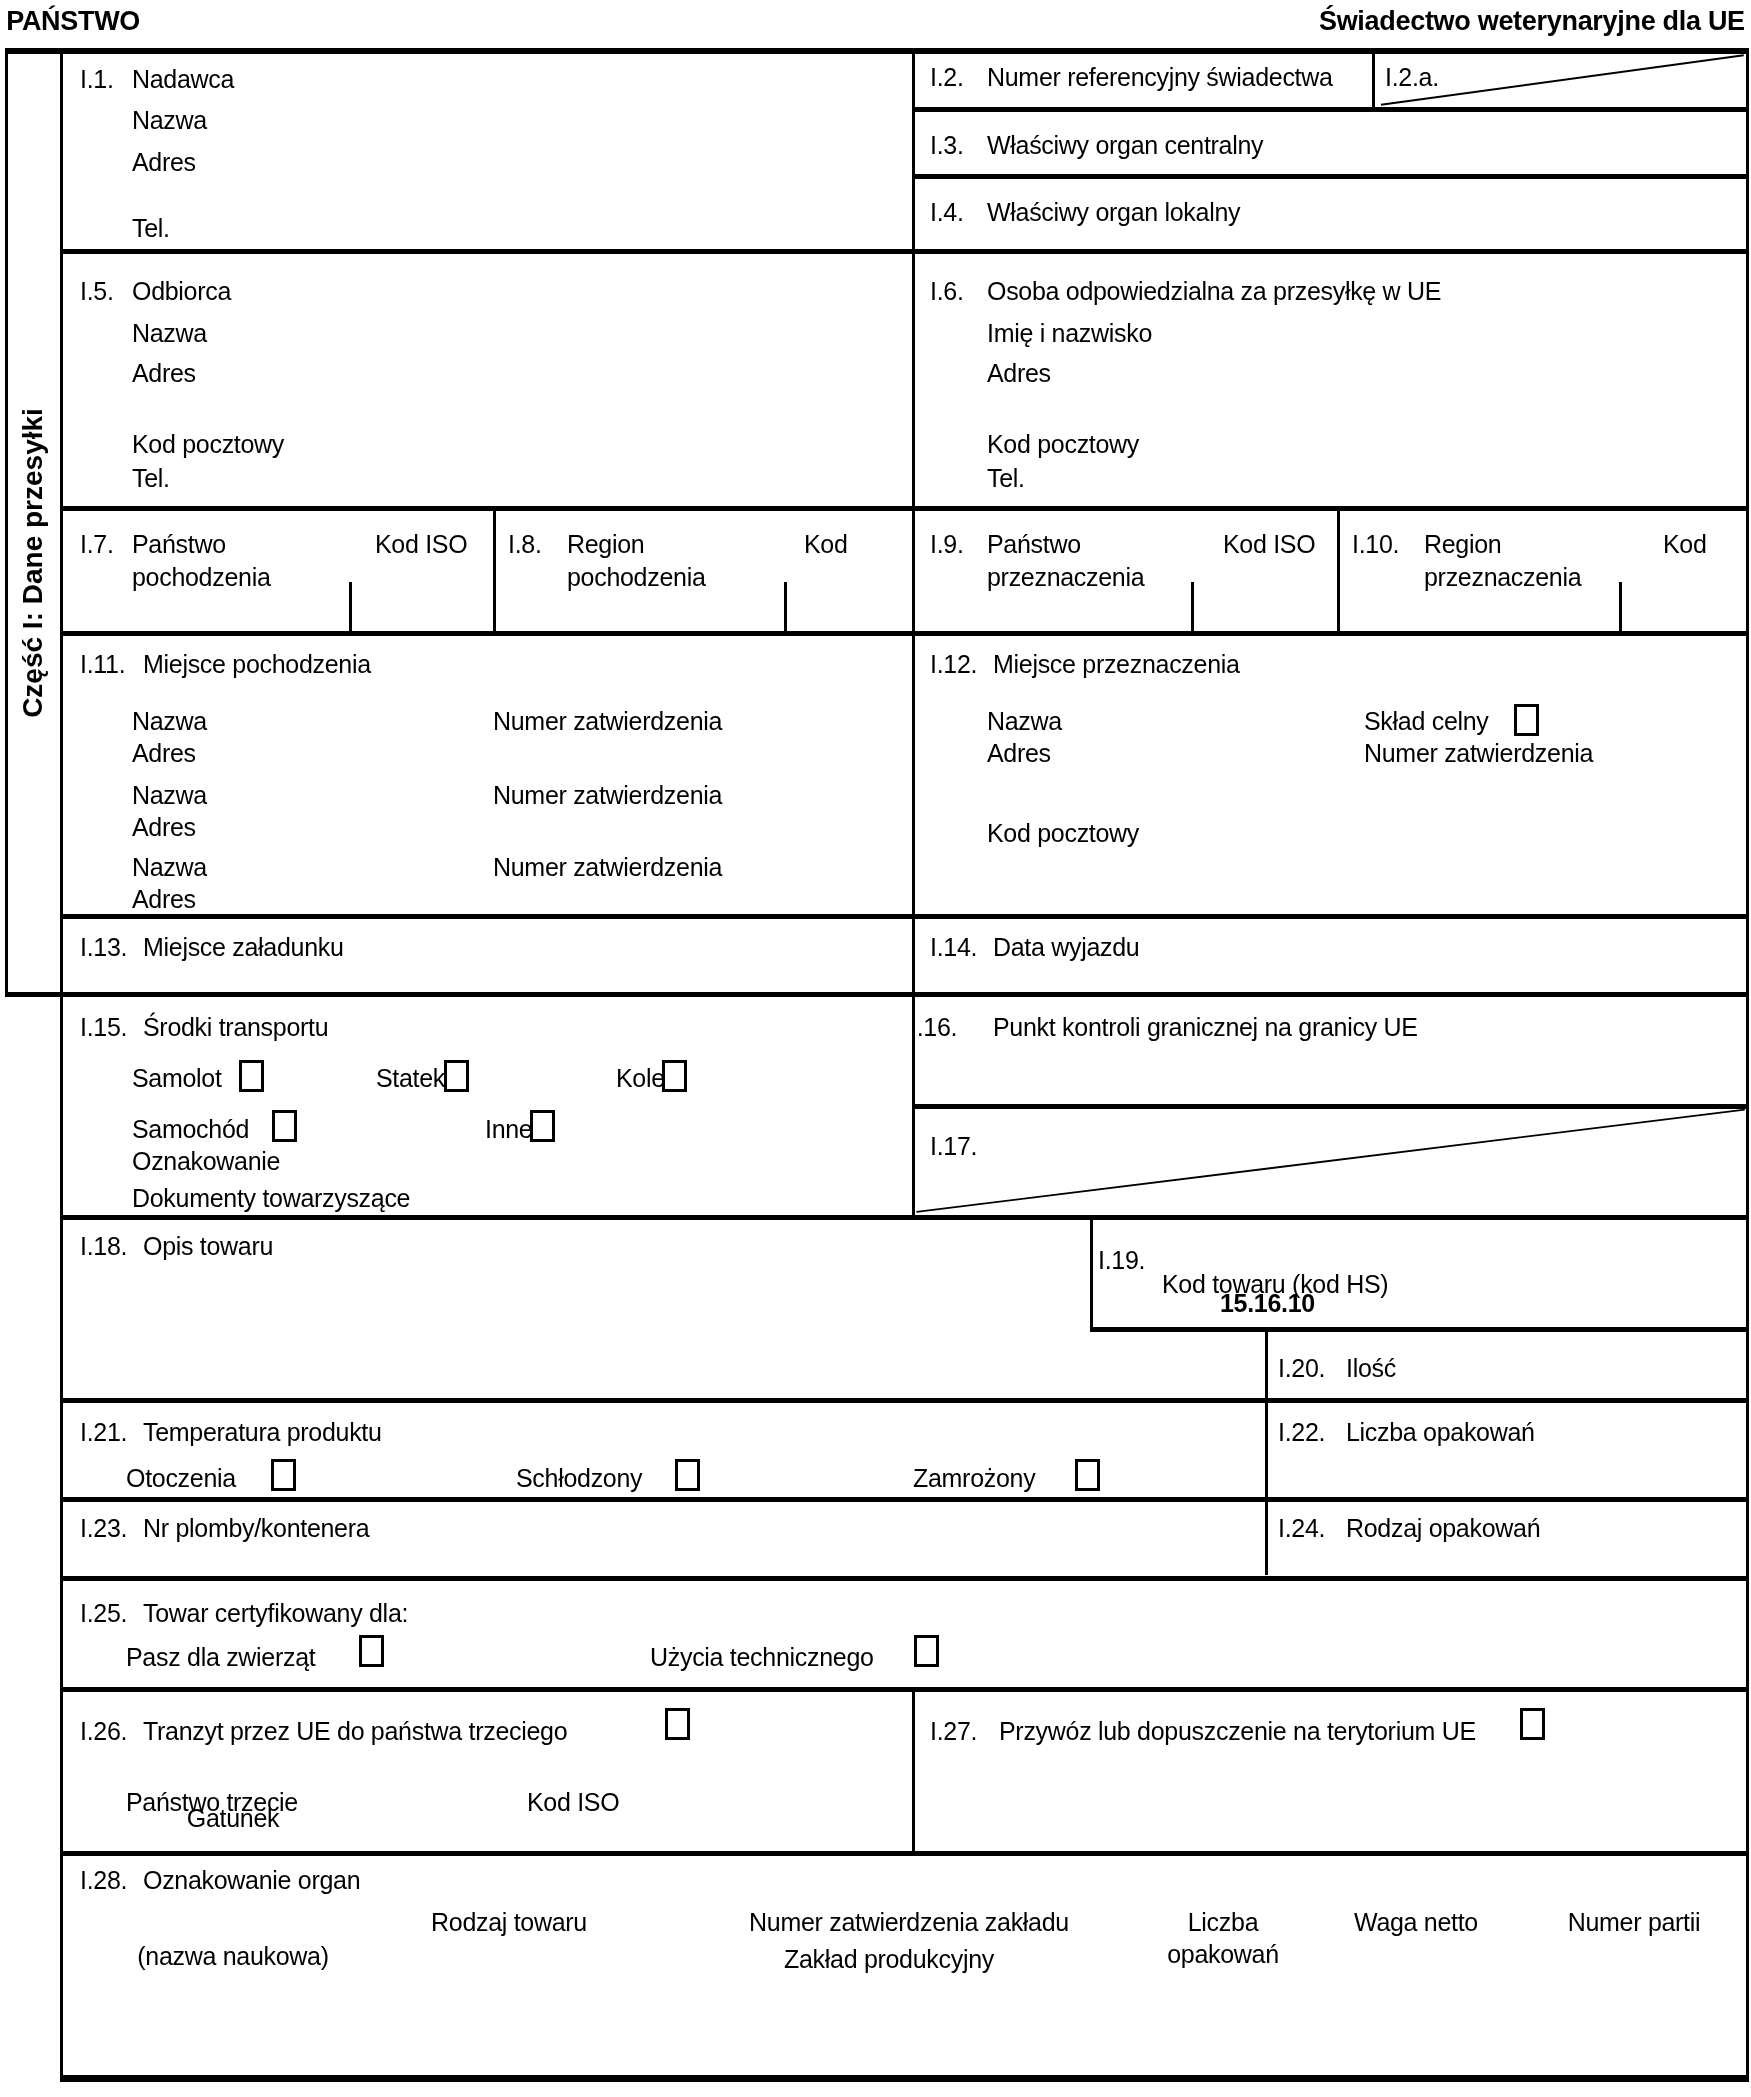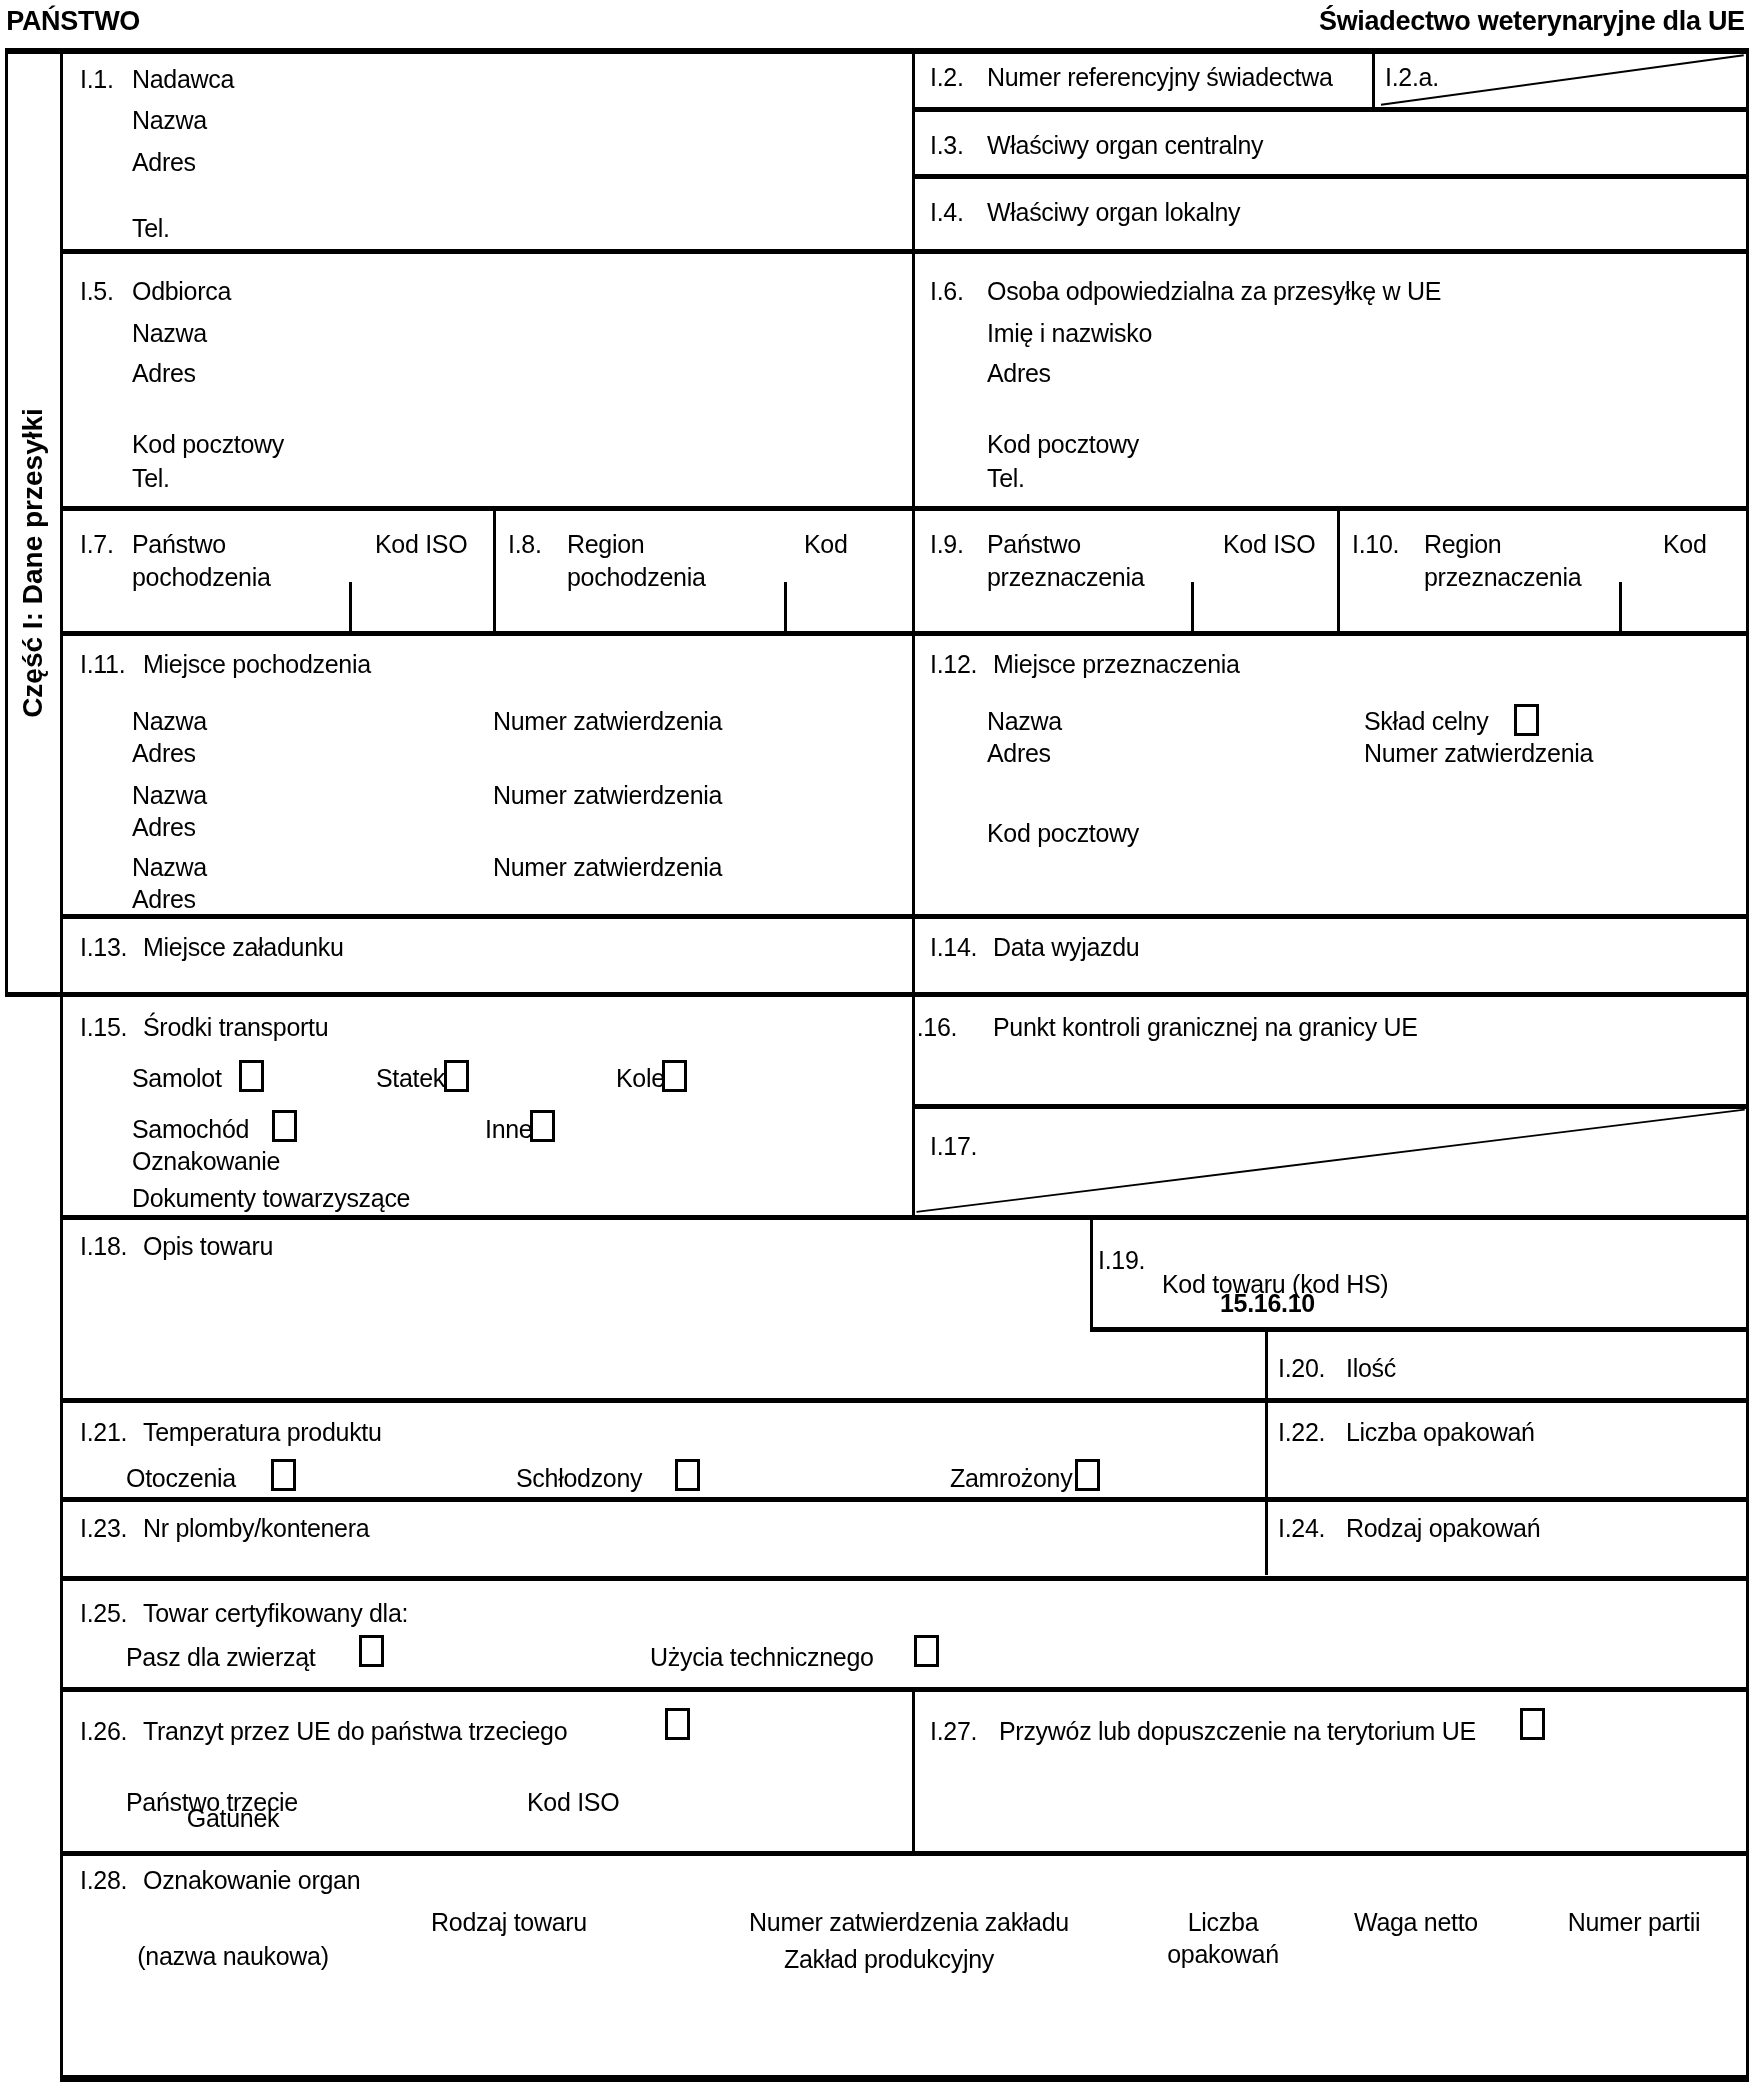--- a/index.html
+++ b/index.html
@@ -172,21 +172,21 @@
   <div class="lbl b" style="left:1220px;top:1289px;">15.16.10</div>
   <div class="lbl" style="left:1278px;top:1354px;">I.20.</div>
   <div class="lbl" style="left:1346px;top:1354px;">Ilość</div>
 
   <div class="lbl" style="left:80px;top:1418px;">I.21.</div>
   <div class="lbl" style="left:143px;top:1418px;">Temperatura produktu</div>
   <div class="lbl" style="left:126px;top:1464px;">Otoczenia</div>
   <span class="cb" style="left:271px;top:1459px;"></span>
   <div class="lbl" style="left:516px;top:1464px;">Schłodzony</div>
   <span class="cb" style="left:675px;top:1459px;"></span>
-  <div class="lbl" style="left:913px;top:1464px;margin-left:37px;">Zamrożony</div>
+  <div class="lbl" style="left:913px;top:1464px;">Zamrożony</div>
   <span class="cb" style="left:1075px;top:1459px;"></span>
   <div class="lbl" style="left:1278px;top:1418px;">I.22.</div>
   <div class="lbl" style="left:1346px;top:1418px;">Liczba opakowań</div>
 
   <div class="lbl" style="left:80px;top:1514px;">I.23.</div>
   <div class="lbl" style="left:143px;top:1514px;">Nr plomby/kontenera</div>
   <div class="lbl" style="left:1278px;top:1514px;">I.24.</div>
   <div class="lbl" style="left:1346px;top:1514px;">Rodzaj opakowań</div>
 
   <div class="lbl" style="left:80px;top:1599px;">I.25.</div>

